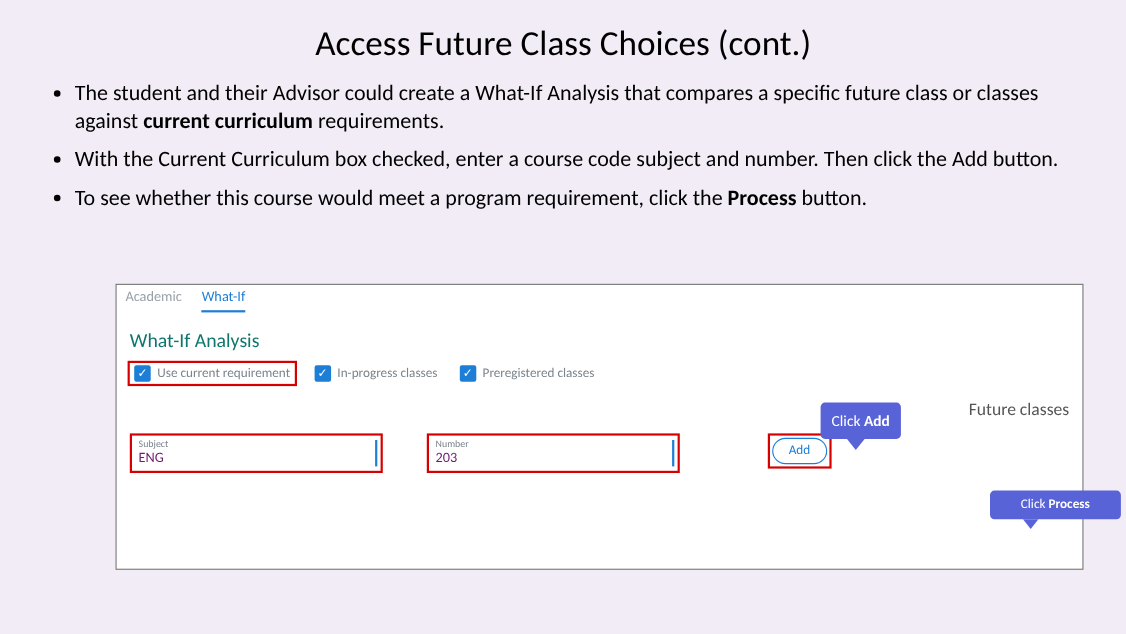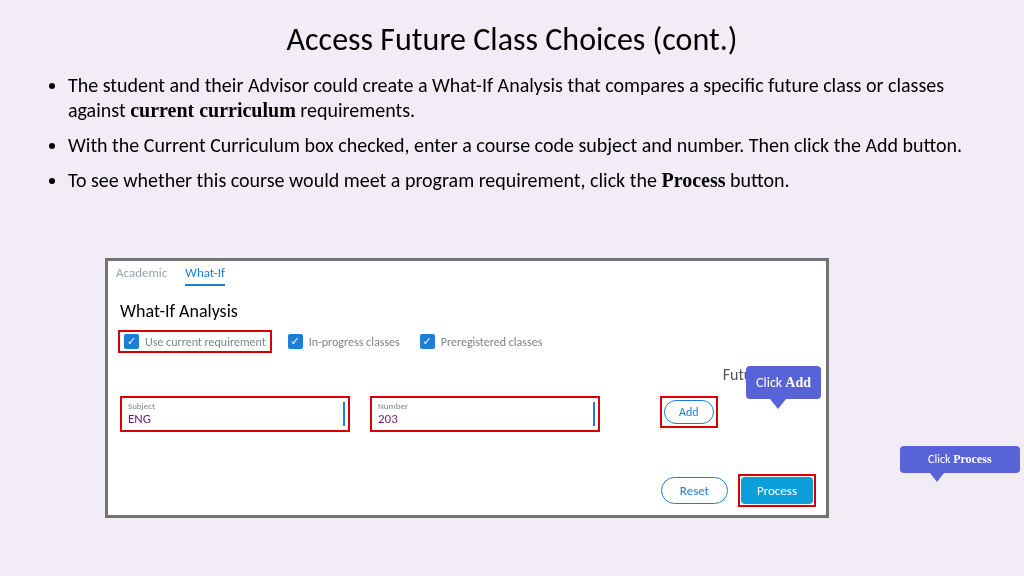--- a/index.html
+++ b/index.html
@@ -22,49 +22,49 @@
   ul.bullets {
     list-style: disc;
     margin: 14px 48px 0 68px;
   }
   ul.bullets li {
     font-size: 20px;
     line-height: 1.25;
     margin-bottom: 10px;
     color: #000;
   }
-  .bold { font-weight: 700; font-family: Liberation Serif, serif; }
+  .bold { font-weight: 700; }
 
   
   .panel {
     position: absolute;
     left: 105px;
     top: 258px;
-    width: 724px;
+    width: 880px;
     height: 260px;
     background: #fff;
-    border: 3px solid #737373;
+    border: 1px solid #737373;
   }
 
   .tabs {
     display: flex;
     gap: 18px;
     padding: 4px 8px 0 8px;
     font-size: 13px;
   }
   .tab-academic { color: #9aa1a8; }
   .tab-whatif {
     color: #1c7ed6;
     padding-bottom: 4px;
     border-bottom: 2px solid #1c7ed6;
   }
 
   .section-h {
     font-size: 18px;
-    color: #000000;
+    color: #0f766e;
     padding: 14px 12px 6px 12px;
     font-weight: 400;
   }
   .section-h.sub {
     font-size: 16px;
     color: #555;
     padding-top: 10px;
     text-align: right;
   }
 
@@ -94,21 +94,21 @@
     font-size: 11px;
     border-radius: 2px;
   }
   .chk-label {
     font-size: 12px;
     color: #7b848c;
   }
 
   .fields-row {
     display: flex;
-    gap: 20px;
+    gap: 40px;
     padding: 6px 12px 0 12px;
     align-items: flex-start;
   }
   .field {
     border: 2px solid #d60000;
     padding: 2px 6px 4px 6px;
     width: 230px;
     position: relative;
   }
   .field::after{
@@ -260,26 +260,20 @@
       <div class="flabel">Number</div>
       <div class="fvalue">203</div>
     </div>
     <div class="add-wrap">
       <div class="add-btn">
         <div class="add-btn-inner">Add</div>
       </div>
     </div>
   </div>
 
-  <div class="footer-row">
-    <div class="reset-btn">Reset</div>
-    <div class="process-btn-wrap">
-      <div class="process-btn">Process</div>
-    </div>
-  </div>
 </div>
 
 <div class="callout add">
   <span>Click </span><span class="bold">Add</span>
 </div>
 <div class="callout process">
   <span>Click </span><span class="bold">Process</span>
 </div>
 
 </body></html>

